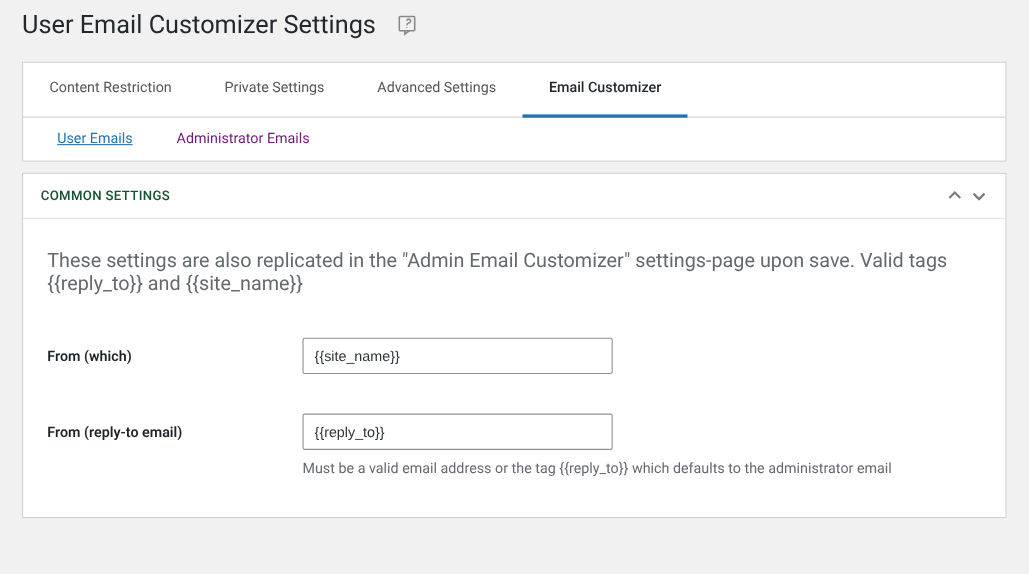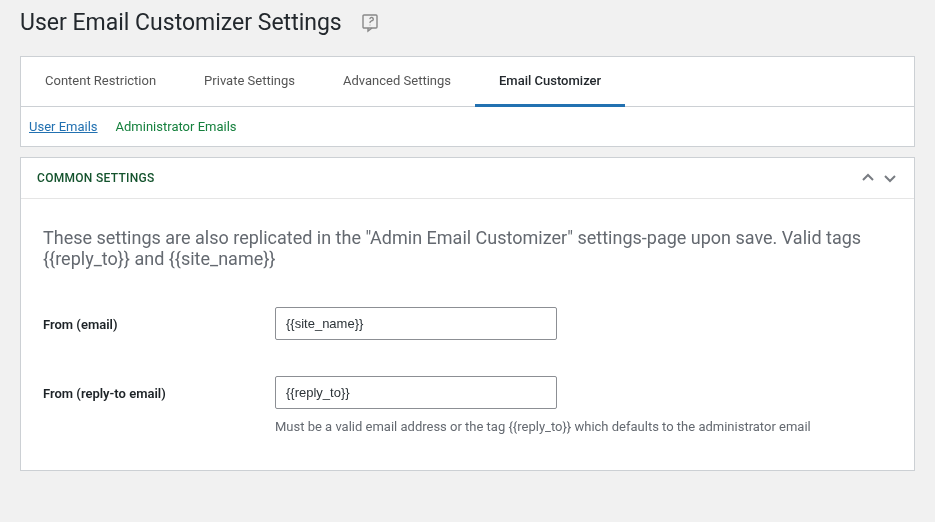--- a/index.html
+++ b/index.html
@@ -44,26 +44,26 @@
       border-bottom: 3px solid transparent;
       margin-bottom: -1px;
     }
     .main-tab.active {
       border-bottom: 3px solid #2271b1;
       font-weight: 500;
       color: #23282d;
     }
     .sub-tabs {
       display: flex;
-      padding: 12px 8px;
-      gap: 18px;
+      padding: 12px 31px;
+      gap: 40px;
     }
     .sub-tab {
       font-size: 13px;
-      color: #15803d;
+      color: #701a75;
       cursor: pointer;
     }
     .sub-tab.active {
       color: #2271b1;
       text-decoration: underline;
     }
     .panel {
       margin: 10px 20px 0 20px;
       background: #fff;
       border: 1px solid #ccd0d4;
@@ -170,21 +170,21 @@
         <svg viewBox="0 0 16 16" width="16" height="16" fill="none" stroke="currentColor" stroke-width="2">
             <path d="M3 6 L8 11 L13 6"></path>
           </svg>
       </span>
     </div>
   </div>
   <div class="panel-body">
     <p class="description">These settings are also replicated in the "Admin Email Customizer" settings-page upon save. Valid tags {{reply_to}} and {{site_name}}</p>
 
     <div class="form-row">
-      <div class="form-label">From (email)</div>
+      <div class="form-label">From (which)</div>
       <div class="form-field">
         <input type="text" class="form-input" value="{{site_name}}" style="">
       </div>
     </div>
 
     <div class="form-row">
       <div class="form-label">From (reply-to email)</div>
       <div class="form-field">
         <input type="text" class="form-input" value="{{reply_to}}" style="">
         <div class="form-hint">Must be a valid email address or the tag {{reply_to}} which defaults to the administrator email</div>

